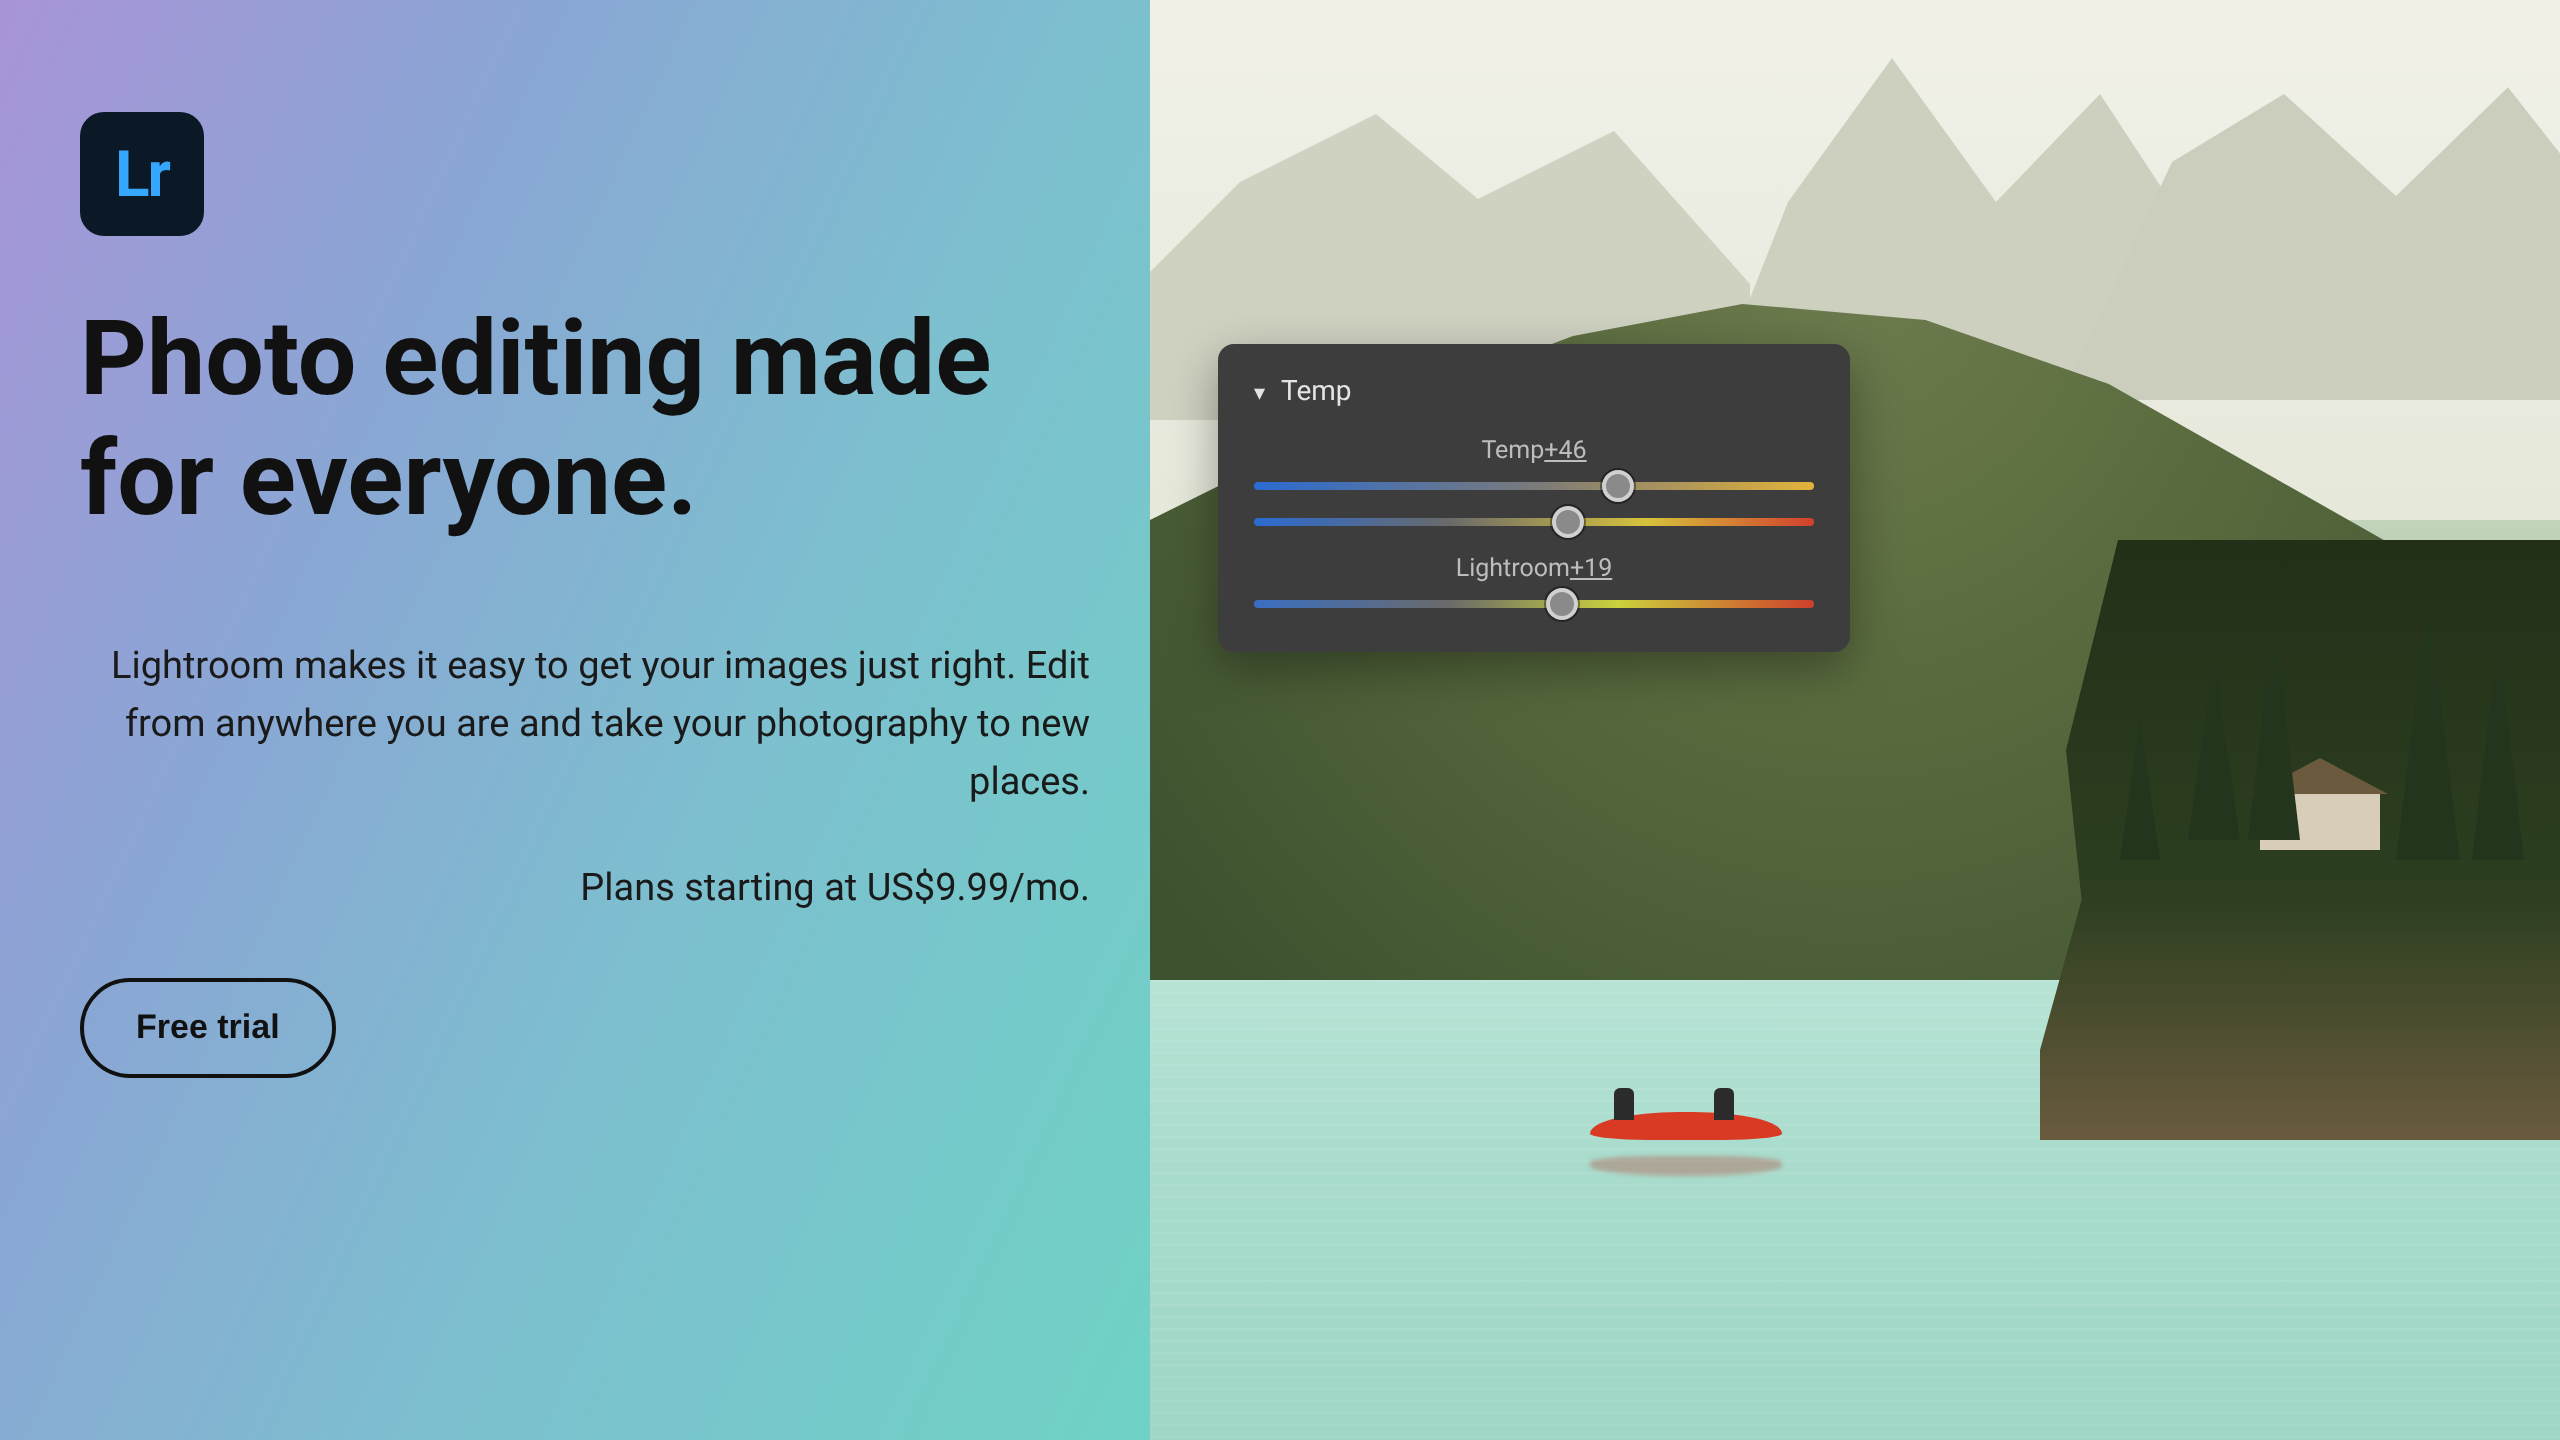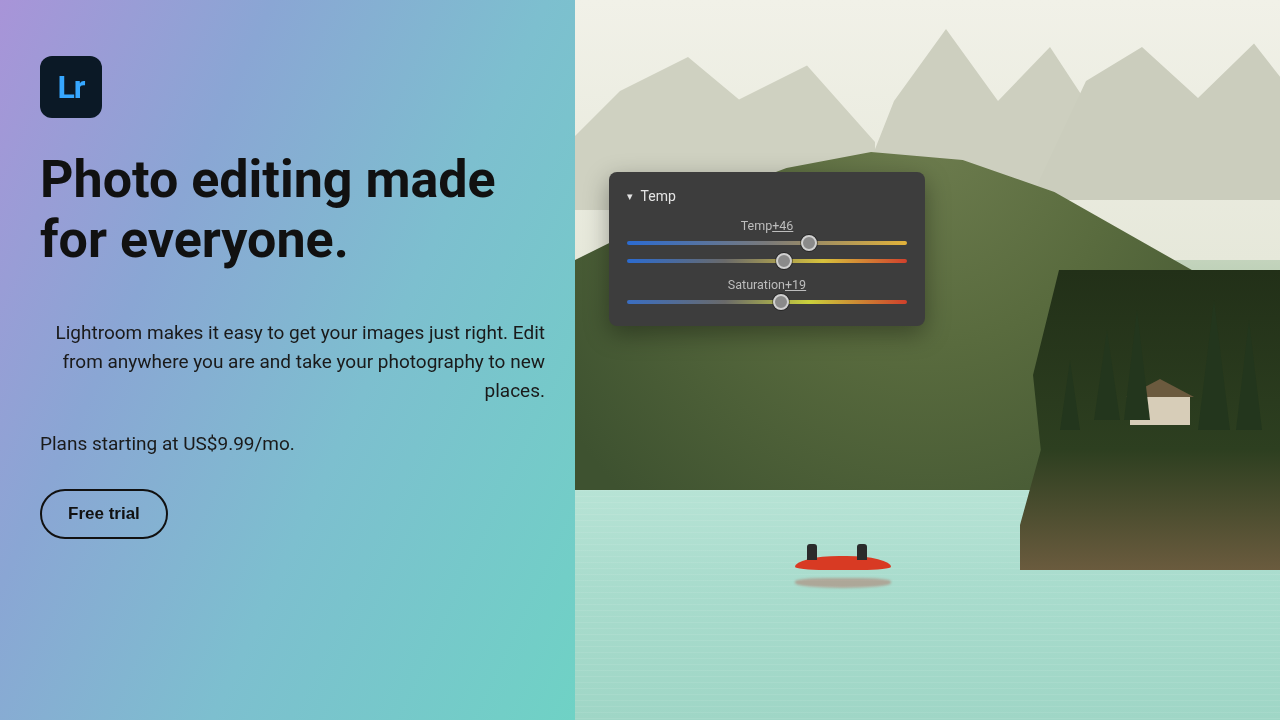--- a/index.html
+++ b/index.html
@@ -51,20 +51,21 @@
     line-height: 1.55;
     margin-bottom: 26px;
     color: #1a1a1a;
     text-align: right;
   }
 
   .plans {
     font-size: 19px;
     margin-bottom: 34px;
     color: #1a1a1a;
+    text-align: right;
   }
 
   .ctas { display: flex; gap: 28px; }
   .btn {
     border-radius: 999px;
     padding: 13px 26px;
     font-size: 17px;
     font-weight: 600;
     cursor: pointer;
     border: none;
@@ -295,21 +296,21 @@
       </div>
 
       <div class="slider-row">
         <div class="track vib">
           <div class="thumb" style="left:56%"></div>
         </div>
       </div>
 
       <div class="slider-row">
         <div class="slider-top">
-          <span>Saturation</span>
+          <span>Lightroom</span>
           <span class="slider-val">+19</span>
         </div>
         <div class="track sat">
           <div class="thumb" style="left:55%"></div>
         </div>
       </div>
     </div>
   </div>
 
 </div>

